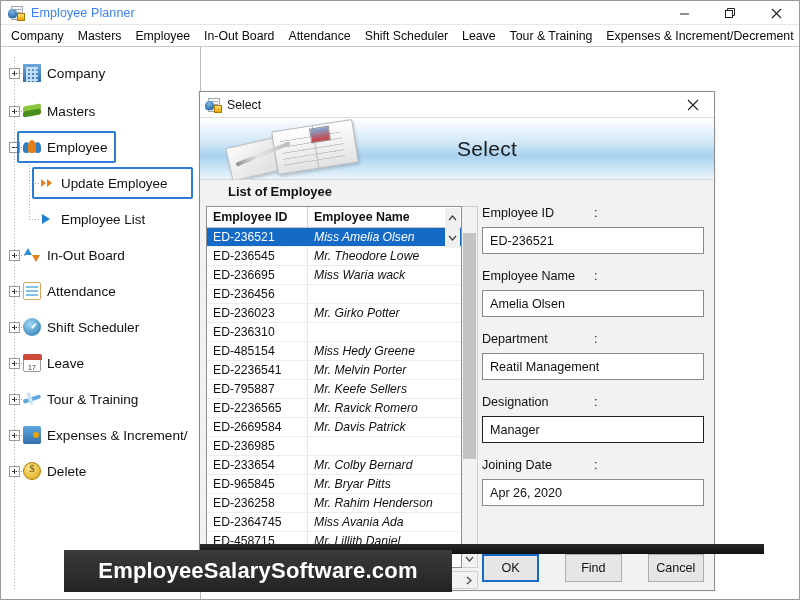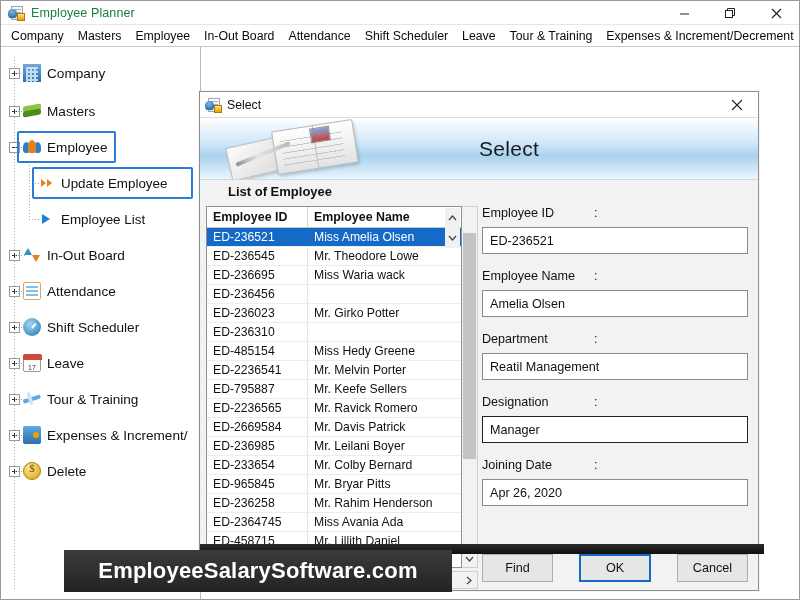--- a/index.html
+++ b/index.html
@@ -39,21 +39,21 @@
   .app-icon .head {
     position:absolute; left:0px; top:4px; width:9px; height:9px;
     background:radial-gradient(circle at 45% 30%, #7fb8e6 0%, #2f6fa8 75%);
     border-radius:50% 50% 40% 40%;
   }
   .app-icon .badge {
     position:absolute; right:-1px; bottom:0px; width:8px; height:8px;
     background:linear-gradient(#ffe07a,#e8a400); border:1px solid #b07c00;
   }
   .title-text {
-    font-size:12.5px; color:#15803d; letter-spacing:.1px;
+    font-size:12.5px; color:#3b82f6; letter-spacing:.1px;
   }
   .winbtns { position:absolute; right:0; top:0; height:24px; display:flex; }
   .winbtn {
     width:46px; height:24px; display:flex; align-items:center; justify-content:center;
     color:#222;
   }
   .winbtn svg { display:block; }
 
   
   .menubar {
@@ -184,21 +184,21 @@
     background:#e8a400; border-radius:50%;
   }
   .ic-pay { background:radial-gradient(circle at 38% 32%,#ffe89a,#d9a300); border-radius:50%; border:1px solid #b07c00; }
   .ic-pay::after{
     content:"$"; position:absolute; left:0; right:0; top:-1px; text-align:center;
     font-size:11px; color:#6a4a00; font-family:"Liberation Serif",serif;
   }
 
   
   #dialog {
-    position:absolute; left:198px; top:44px; width:560px; height:500px;
+    position:absolute; left:198px; top:44px; width:516px; height:500px;
     background:#f2f2f2;
     border:1px solid #8f8f8f;
     box-shadow:0 0 0 1px rgba(0,0,0,.04);
     display:flex; flex-direction:column;
   }
   .dlg-title {
     height:26px; flex:0 0 26px; background:#fff;
     display:flex; align-items:center; position:relative;
     border-bottom:1px solid #dcdcdc;
   }
@@ -274,21 +274,21 @@
   }
   .th.c1 { width:101px; flex:0 0 101px; border-right:1px solid #d5d5d5; }
   .th.c2 { flex:1 1 auto; }
   .tbody { flex:1 1 auto; overflow:hidden; background:#fff; }
   .trow { display:flex; height:19px; border-bottom:1px solid #ededed; }
   .trow.sel { background:#1569c7; color:#fff; }
   .td { font-size:12.2px; color:#111; display:flex; align-items:center; padding-left:6px; }
   .trow.sel .td { color:#fff; }
   .td.c1 { width:101px; flex:0 0 101px; border-right:1px solid #e6e6e6; }
   .trow.sel .td.c1 { border-right:1px solid #1569c7; }
-  .td.c2 { flex:1 1 auto; }
+  .td.c2 { flex:1 1 auto;font-style:italic; }
 
   
   .hdr-scroll {
     position:absolute; right:1px; top:1px; width:15px; height:40px;
     display:flex; flex-direction:column; z-index:4;
   }
   .hdr-scroll .ar {
     flex:1 1 50%; background:#f0f0f0; display:flex; align-items:center; justify-content:center;
   }
 
@@ -584,21 +584,20 @@
               <div class="trow">
                 <div class="td c1">ED-2236565</div>
                 <div class="td c2">Mr. Ravick Romero</div>
               </div>
               <div class="trow">
                 <div class="td c1">ED-2669584</div>
                 <div class="td c2">Mr. Davis Patrick</div>
               </div>
               <div class="trow">
                 <div class="td c1">ED-236985</div>
-                <div class="td c2">Mr. Leilani Boyer</div>
               </div>
               <div class="trow">
                 <div class="td c1">ED-233654</div>
                 <div class="td c2">Mr. Colby Bernard</div>
               </div>
               <div class="trow">
                 <div class="td c1">ED-965845</div>
                 <div class="td c2">Mr. Bryar Pitts</div>
               </div>
               <div class="trow">
@@ -688,22 +687,22 @@
 
           <div class="fgroup">
             <div class="flabel">
               <span class="lt">Joining Date</span>
               <span>:</span>
             </div>
             <div class="fbox">Apr 26, 2020</div>
           </div>
 
           <div class="btnrow">
+            <span class="btn default">OK</span>
             <span class="btn">Find</span>
-            <span class="btn default">OK</span>
             <span class="btn">Cancel</span>
           </div>
         </div>
 
       </div>
     </div>
   </div>
 </div>
 
 <div class="shadowbar"></div>

